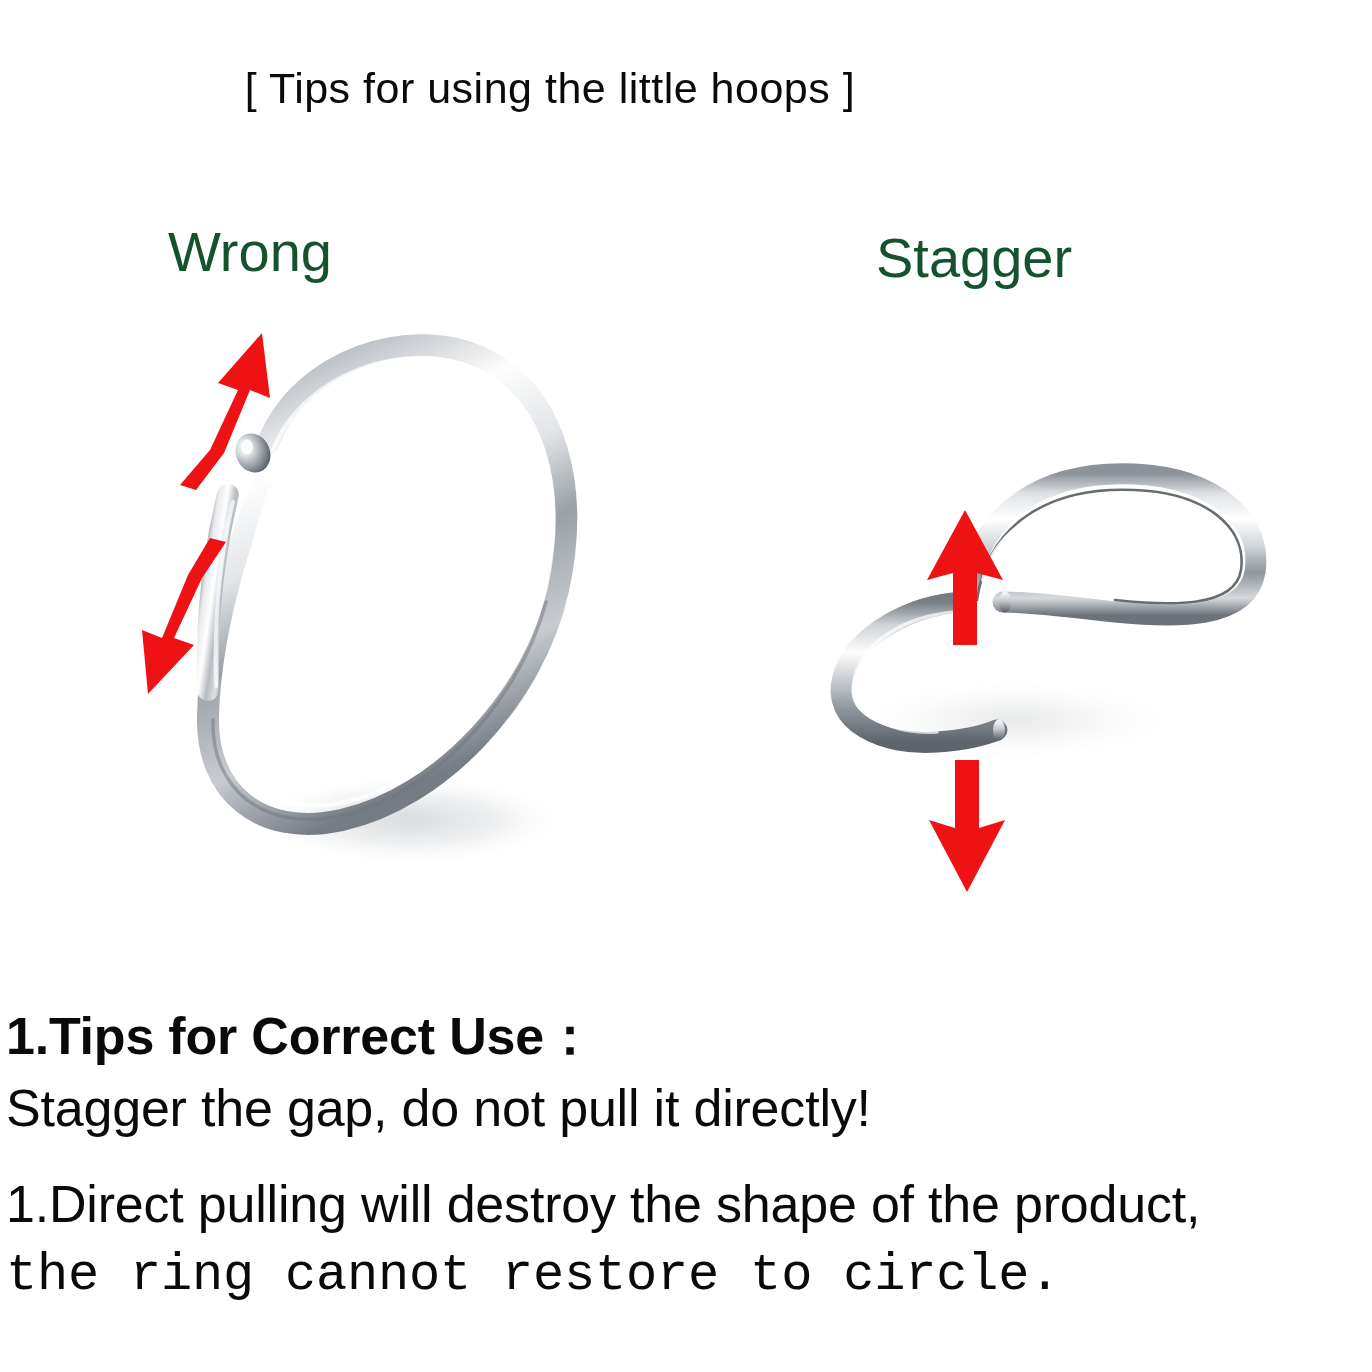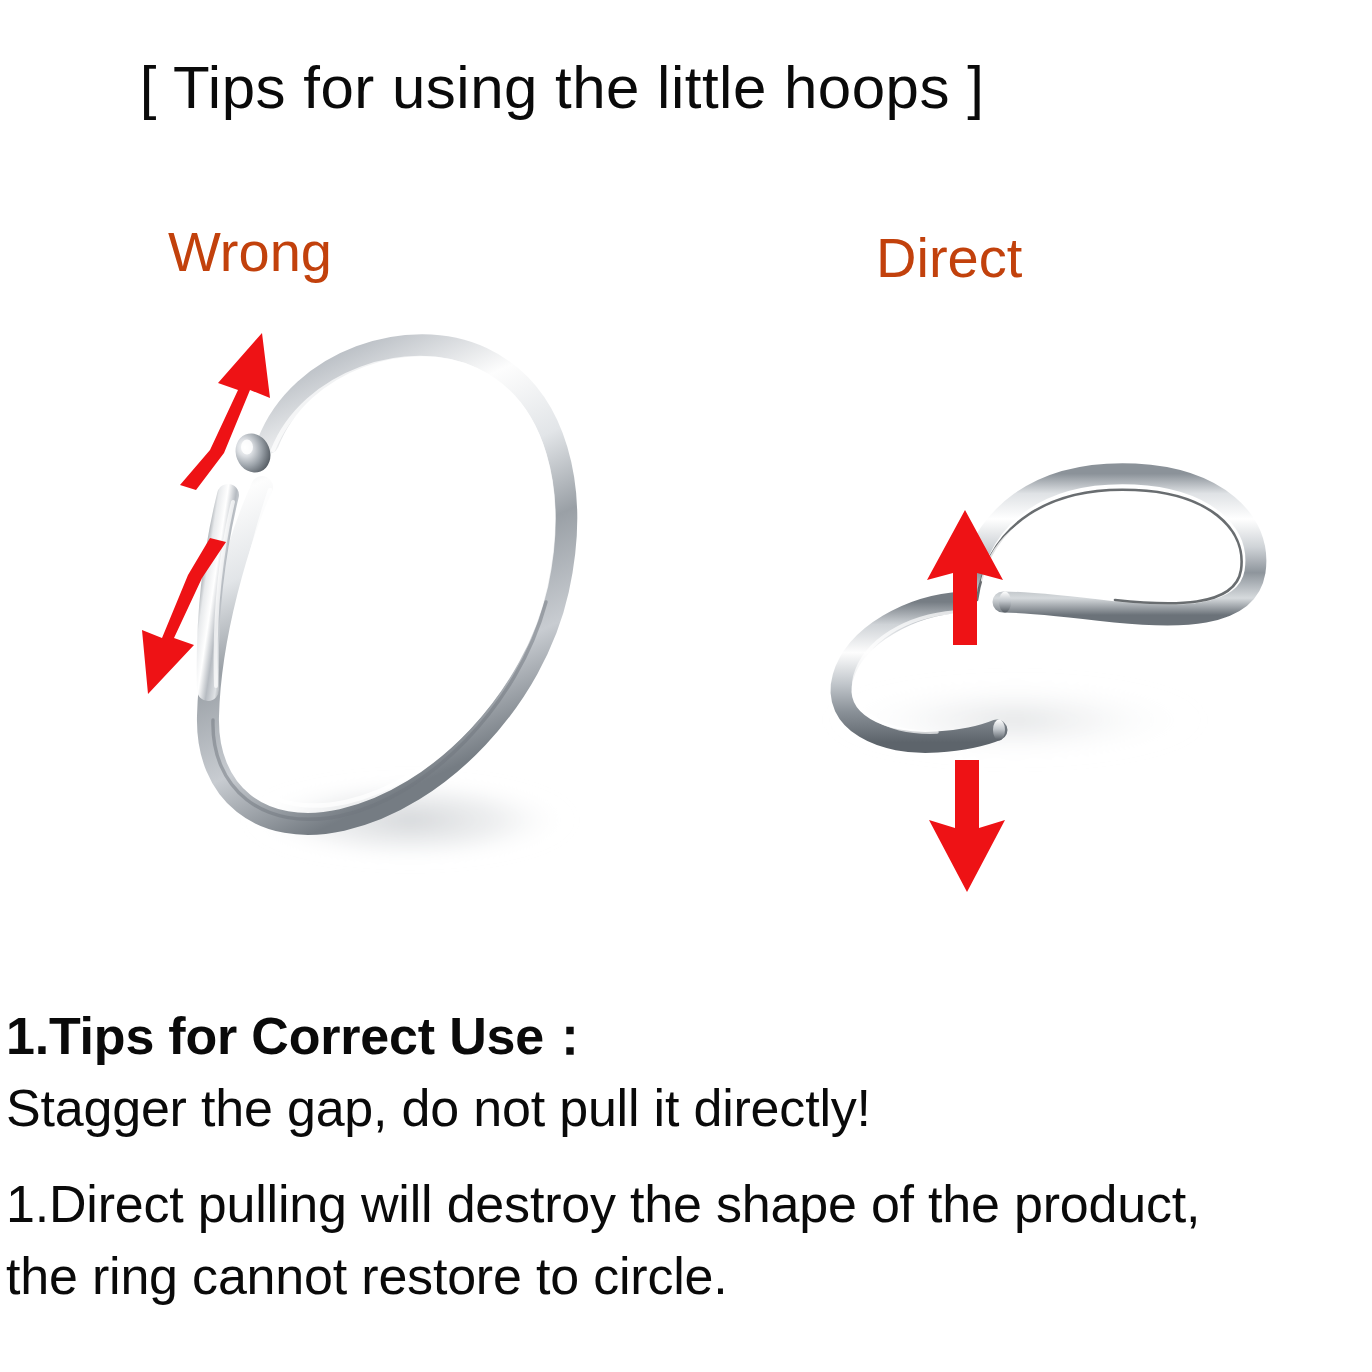--- a/index.html
+++ b/index.html
@@ -17,36 +17,35 @@
     -webkit-font-smoothing: antialiased;
   }
 
   
   #page-title {
     position: absolute;
     left: 0;
     top: 52px;
     width: 1100px;
     text-align: center;
-    font-size: 60px;
+    font-size: 43px;
     line-height: 72px;
     font-weight: 400;
     letter-spacing: 0.5px;
     color: #0a0a0a;
     white-space: nowrap;
-    padding-left: 12px;
   }
 
   
   .col-label {
     position: absolute;
     font-size: 56px;
     line-height: 60px;
     font-weight: 400;
-    color: #c2410c;
+    color: #14532d;
     white-space: nowrap;
   }
   #label-wrong   { left: 168px; top: 222px; }
   #label-correct { left: 876px; top: 228px; }
 
   
   .stage {
     position: absolute;
     overflow: visible;
   }
@@ -62,21 +61,21 @@
     font-size: 52px;
     line-height: 72px;
     font-weight: 400;
     color: #0a0a0a;
     white-space: nowrap;
     letter-spacing: -0.2px;
   }
   #tip1-head { top: 1000px; font-weight: bold; }
   #tip1-body { top: 1072px; text-align: center; }
   #tip2-line1 { top: 1168px; }
-  #tip2-line2 { top: 1240px; }
+  #tip2-line2 { top: 1240px; font-family: Liberation Mono, monospace; }
 </style>
 </head>
 <body>
 
 <div id="page-title">[ Tips for using the little hoops ]</div>
 
 <div class="col-label" id="label-wrong">Wrong</div>
 
 <div class="stage" id="stage-wrong">
   <svg viewBox="0 0 470 600" xmlns="http://www.w3.org/2000/svg" aria-hidden="true">
@@ -169,21 +168,21 @@
                L 84 355
                L 38 404
                L 32 340
                L 52 348
                L 78 285
                L 100 248 Z"></path>
     </g>
   </svg>
 </div>
 
-<div class="col-label" id="label-correct">Direct</div>
+<div class="col-label" id="label-correct">Stagger</div>
 
 <div class="stage" id="stage-correct">
   <svg viewBox="0 0 580 430" xmlns="http://www.w3.org/2000/svg" aria-hidden="true">
     <defs>
       <linearGradient id="chromeC" x1="0" y1="0" x2="0" y2="1">
         <stop offset="0%" stop-color="#8b9299"></stop>
         <stop offset="14%" stop-color="#dfe2e5"></stop>
         <stop offset="32%" stop-color="#ffffff"></stop>
         <stop offset="52%" stop-color="#cfd3d7"></stop>
         <stop offset="70%" stop-color="#8e959c"></stop>

